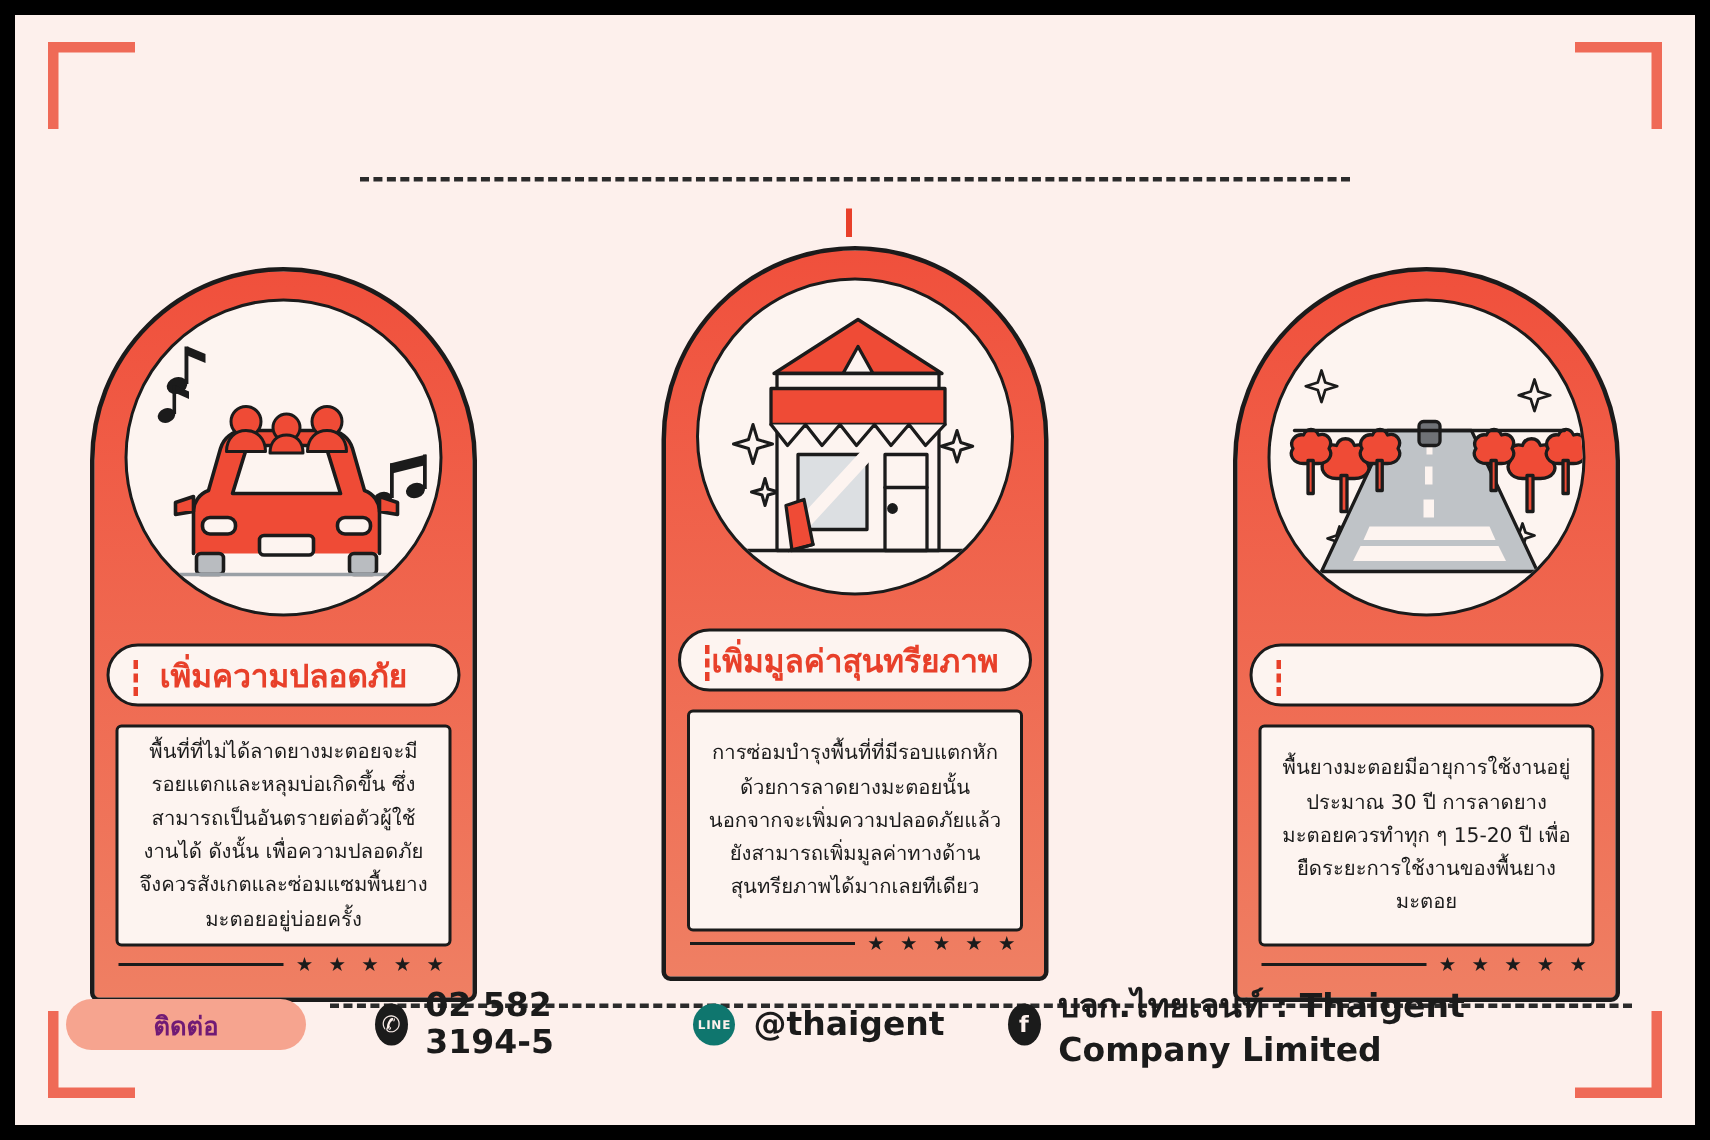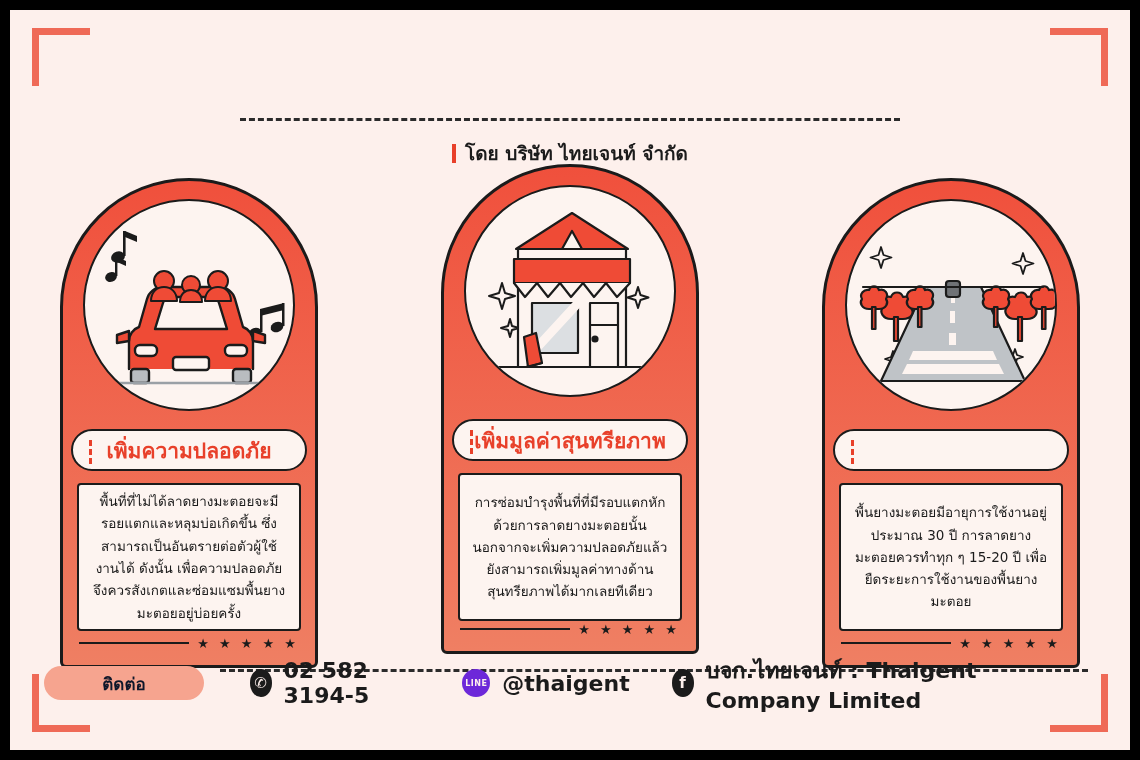--- a/index.html
+++ b/index.html
@@ -151,54 +151,54 @@
     left: 210px; right: 42px; bottom: 78px;
     border-top: 3px dashed #2b2b2b;
   }
   .contact-pill {
     position: absolute;
     left: 34px; bottom: 50px;
     width: 160px; height: 34px;
     background: #f6a48f;
     border-radius: 17px;
     display: flex; align-items: center; justify-content: center;
-    color: #0f172a;
+    color: #701a75;
     font-size: 17px; font-weight: 700;
   }
   .footer-items {
     position: absolute;
     left: 240px; right: 40px; bottom: 46px;
     height: 42px;
     display: flex;
     align-items: center;
     gap: 42px;
   }
   .fitem { display: flex; align-items: center; gap: 12px; }
   .fitem .txt { font-size: 22px; color: #1b1b1b; font-weight: 700; }
   .cicon {
     width: 28px; height: 28px; border-radius: 50%;
     background: #1b1b1b; color: #fdf0ec;
     display: flex; align-items: center; justify-content: center;
     font-size: 15px; font-weight: 700;
   }
-  .cicon.line { background: #6d28d9; font-size: 8px; letter-spacing: 0.5px; }
+  .cicon.line { background: #0f766e; font-size: 8px; letter-spacing: 0.5px; }
 </style>
 </head>
 <body>
 
 <div class="poster">
 
   <div class="corner tl"></div>
   <div class="corner tr"></div>
   <div class="corner bl"></div>
   <div class="corner br"></div>
 
   <div class="title-rule"></div>
   <div class="byline">
-    <span class="bar"></span><span>โดย บริษัท ไทยเจนท์ จำกัด</span>
+    <span class="bar"></span>
   </div>
 
   <div class="cards">
 
     <div class="card">
       <div class="illus">
         <svg viewBox="0 0 212 212" width="212" height="212">
           <g stroke="#1b1b1b" stroke-width="2.4" fill="none" stroke-linecap="round" stroke-linejoin="round">
 
             <g fill="#1b1b1b" stroke="none">

